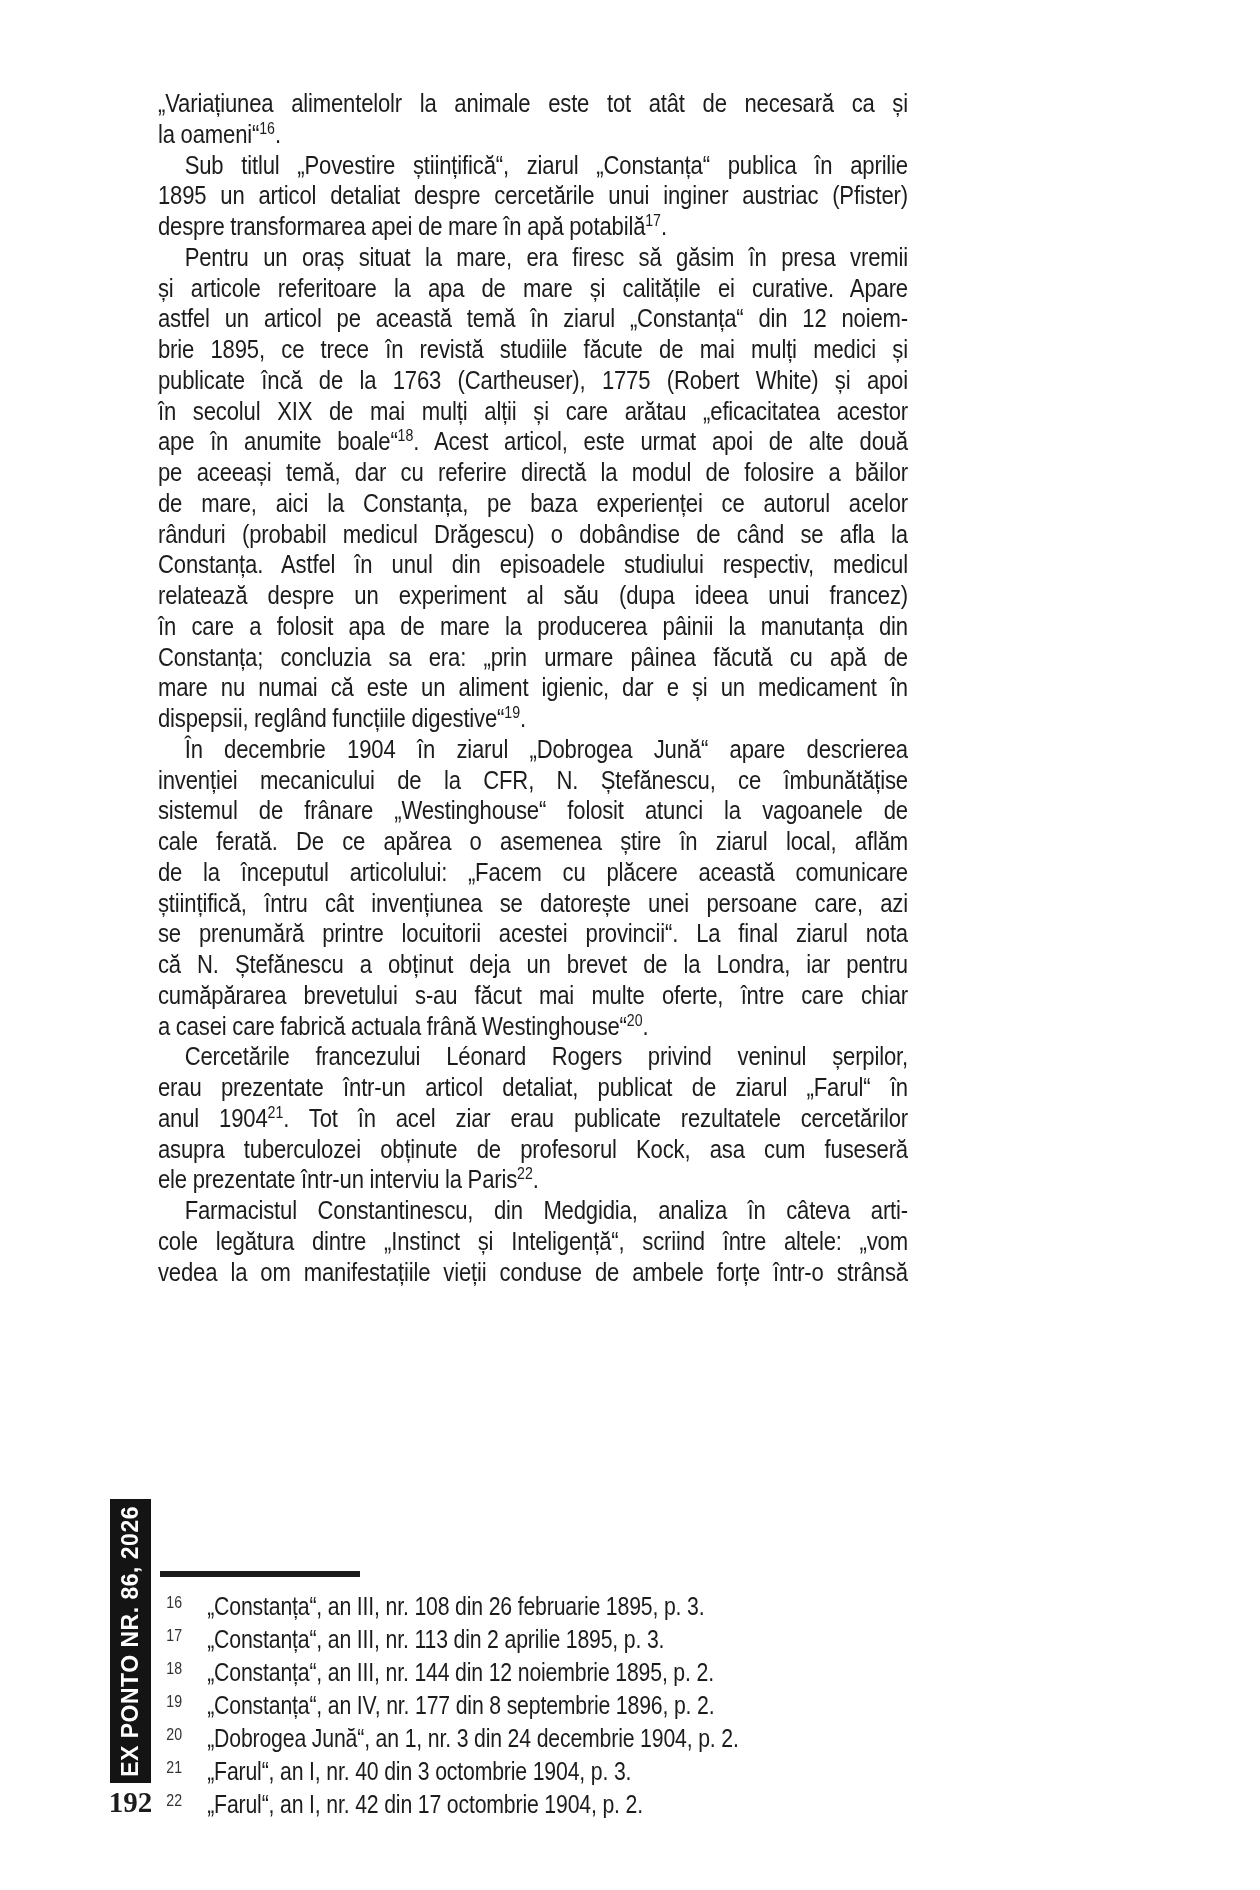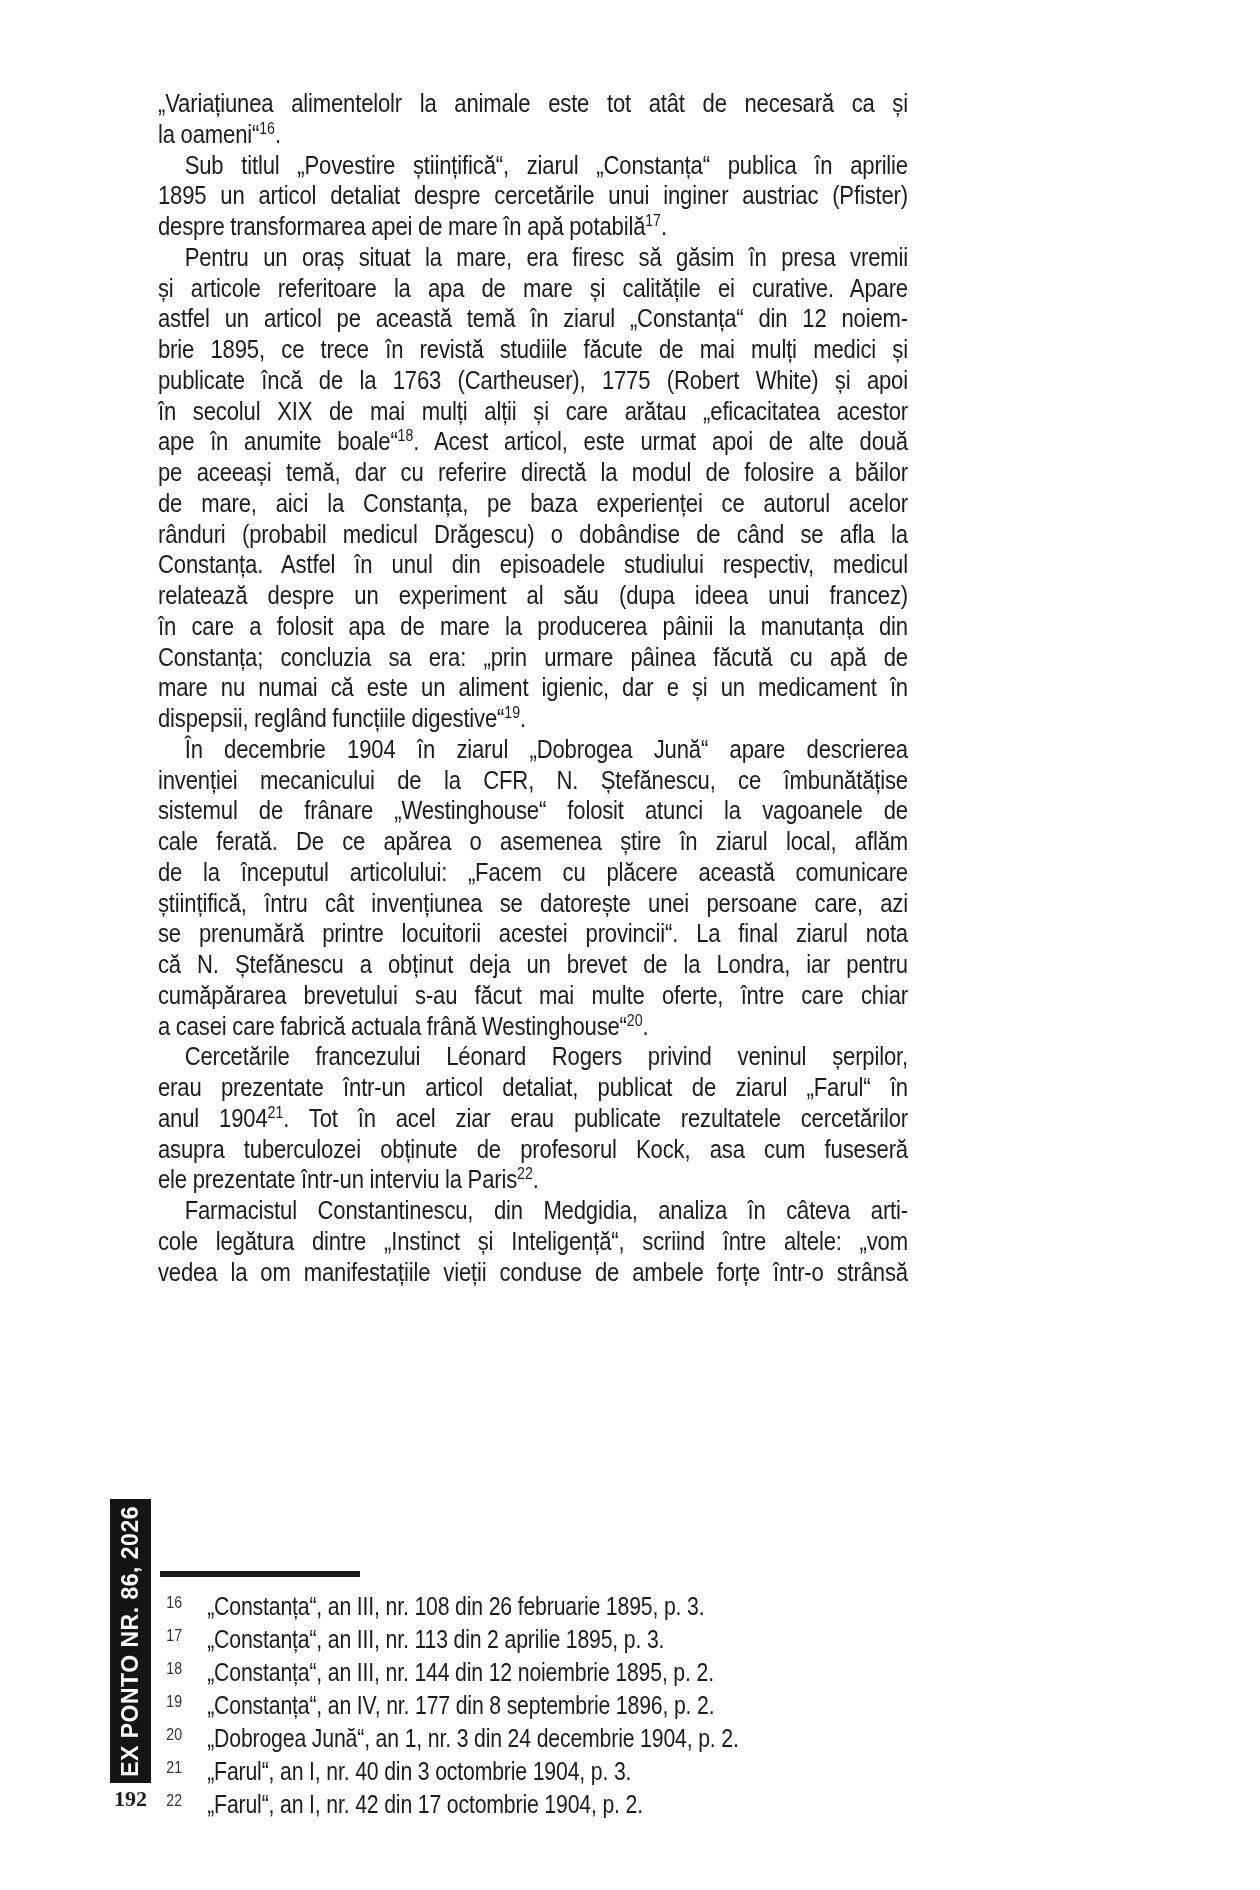--- a/index.html
+++ b/index.html
@@ -56,21 +56,21 @@
   }
   .banner-label {
     writing-mode:vertical-rl; transform:rotate(180deg);
     color:#ffffff; font-weight:700; font-size:23px;
     letter-spacing:0.5px; white-space:nowrap;
   }
   .page-number {
     position:absolute; left:108px; top:1786px; width:45px;
     text-align:center;
     font-family:"Liberation Serif","DejaVu Serif",serif;
-    font-weight:700; font-size:22px; color:#1c1c1c;
+    font-weight:700; font-size:29px; color:#1c1c1c;
   }
 </style>
 </head>
 <body>
 
 <div class="page">
 
   <main class="article" id="article">
       <div class="line">„Variațiunea alimentelolr la animale este tot atât de necesară ca și</div>
       <div class="line endline">la oameni“<sup>16</sup>.</div>

